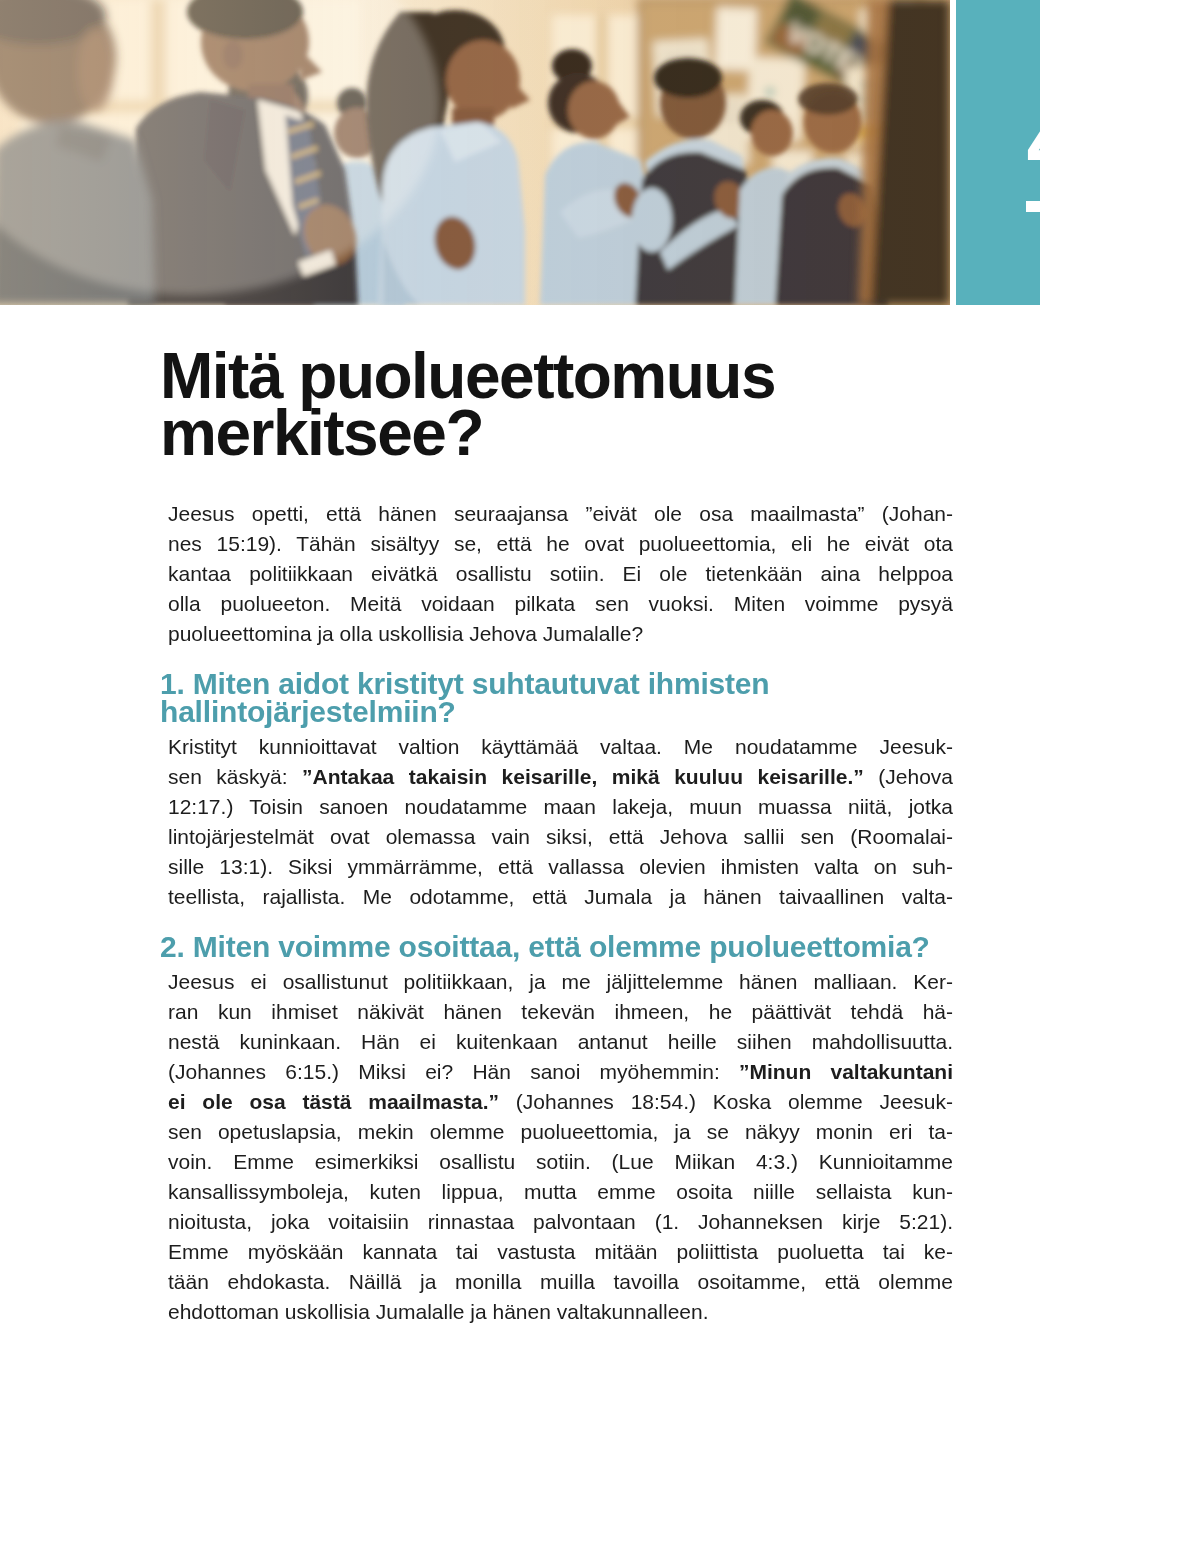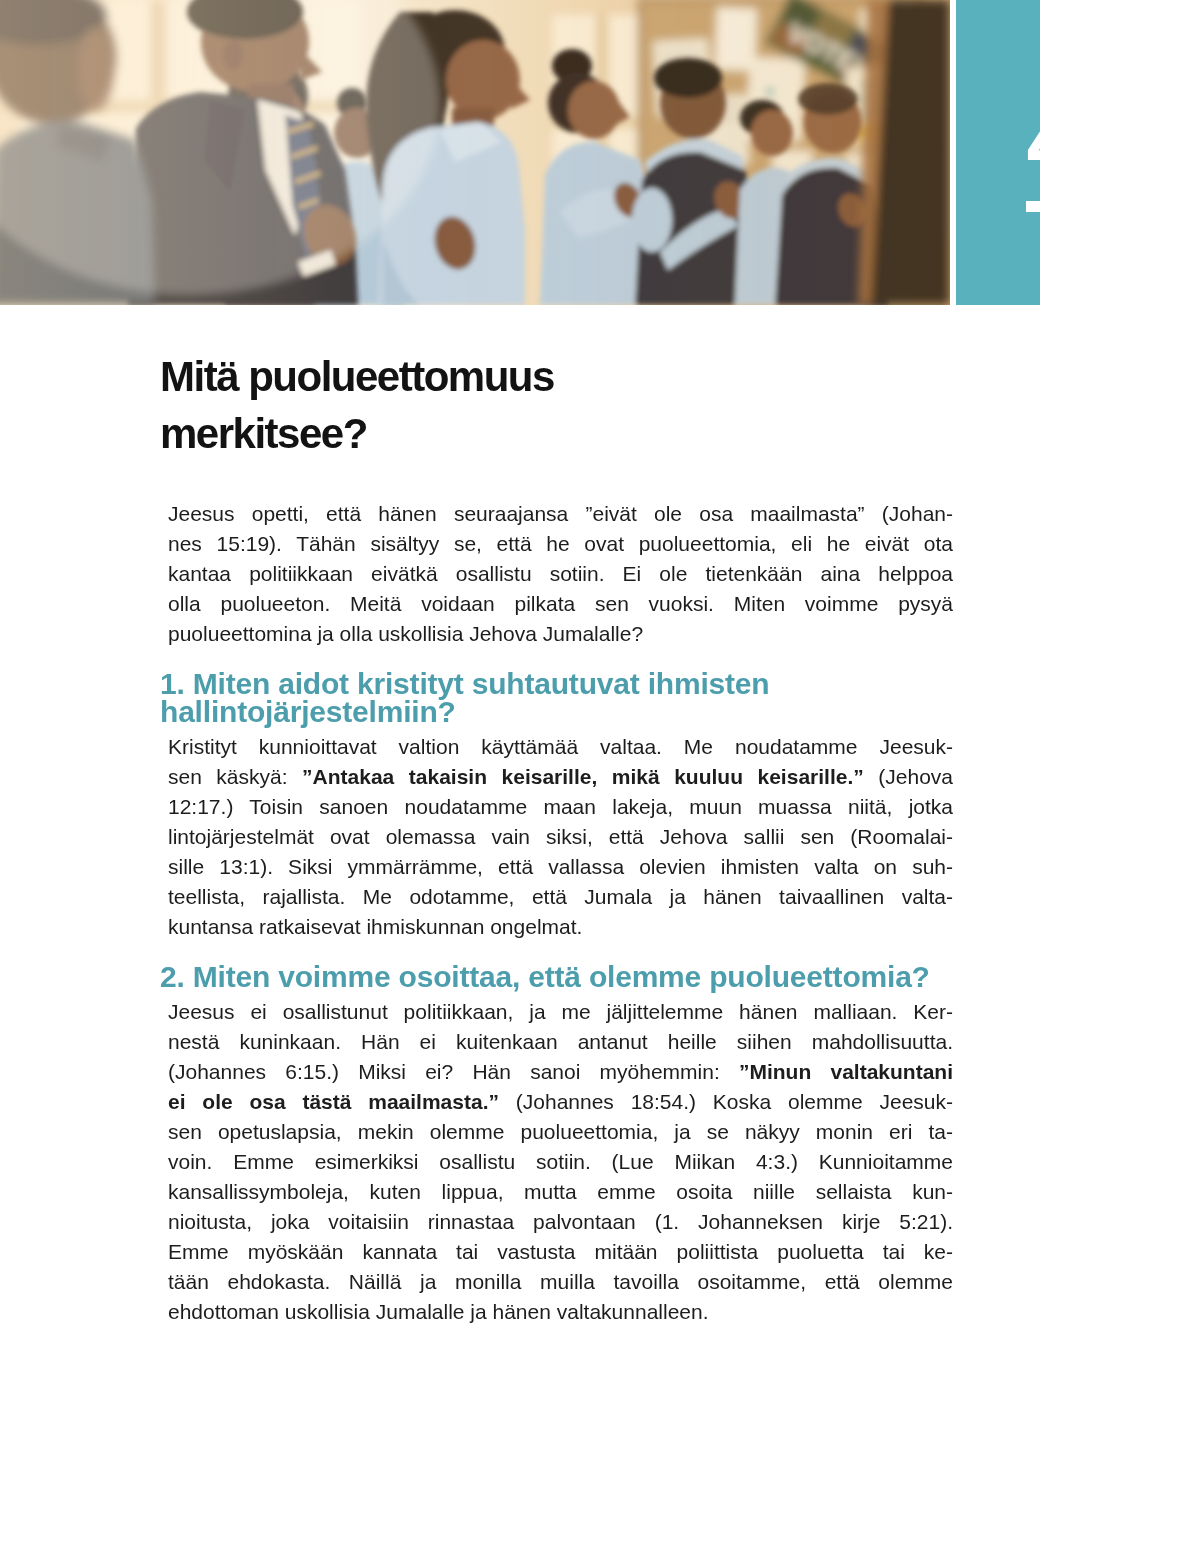--- a/index.html
+++ b/index.html
@@ -28,21 +28,21 @@
   }
   .chapter-number{
     color:#ffffff;font-size:96px;line-height:96px;font-weight:bold;
     letter-spacing:-2px;
   }
   .chapter-underline{
     width:104px;height:11px;background:#ffffff;margin-top:12px;
   }
   .title{
     position:absolute;left:160px;top:348px;width:800px;
-    font-size:42px;line-height:57px;font-weight:bold;color:#131313;
+    font-size:64px;line-height:57px;font-weight:bold;color:#131313;
     letter-spacing:-1.5px;
   }
   .article-body{
     position:absolute;left:160px;top:499px;width:793px;
     font-size:21px;line-height:30px;color:#1d1d1d;
   }
   .paragraph{margin-left:8px;width:785px;}
   .line{
     text-align:justify;
     text-align-last:justify;
@@ -246,25 +246,25 @@
         <div class="line last"><span>puolueettomina ja olla uskollisia Jehova Jumalalle?</span></div>
       </div>
       <h2 class="question-heading">1. Miten aidot kristityt suhtautuvat ihmisten hallintojärjestelmiin?</h2>
       <div class="paragraph">
         <div class="line"><span>Kristityt kunnioittavat valtion käyttämää valtaa. Me noudatamme Jeesuk-</span></div>
         <div class="line"><span>sen käskyä: </span><span class="b">”Antakaa takaisin keisarille, mikä kuuluu keisarille.”</span><span> (Jehova</span></div>
         <div class="line"><span>12:17.) Toisin sanoen noudatamme maan lakeja, muun muassa niitä, jotka</span></div>
         <div class="line"><span>lintojärjestelmät ovat olemassa vain siksi, että Jehova sallii sen (Roomalai-</span></div>
         <div class="line"><span>sille 13:1). Siksi ymmärrämme, että vallassa olevien ihmisten valta on suh-</span></div>
         <div class="line"><span>teellista, rajallista. Me odotamme, että Jumala ja hänen taivaallinen valta-</span></div>
-        <div class="line last"><span>kuntansa ratkaisevat ihmiskunnan ongelmat.</span></div>
       </div>
       <h2 class="question-heading">2. Miten voimme osoittaa, että olemme puolueettomia?</h2>
       <div class="paragraph">
         <div class="line"><span>Jeesus ei osallistunut politiikkaan, ja me jäljittelemme hänen malliaan. Ker-</span></div>
+        <div class="line"><span>ran kun ihmiset näkivät hänen tekevän ihmeen, he päättivät tehdä hä-</span></div>
         <div class="line"><span>nestä kuninkaan. Hän ei kuitenkaan antanut heille siihen mahdollisuutta.</span></div>
         <div class="line"><span>(Johannes 6:15.) Miksi ei? Hän sanoi myöhemmin: </span><span class="b">”Minun valtakuntani</span></div>
         <div class="line"><span class="b">ei ole osa tästä maailmasta.”</span><span> (Johannes 18:54.) Koska olemme Jeesuk-</span></div>
         <div class="line"><span>sen opetuslapsia, mekin olemme puolueettomia, ja se näkyy monin eri ta-</span></div>
         <div class="line"><span>voin. Emme esimerkiksi osallistu sotiin. (Lue Miikan 4:3.) Kunnioitamme</span></div>
         <div class="line"><span>kansallissymboleja, kuten lippua, mutta emme osoita niille sellaista kun-</span></div>
         <div class="line"><span>nioitusta, joka voitaisiin rinnastaa palvontaan (1. Johanneksen kirje 5:21).</span></div>
         <div class="line"><span>Emme myöskään kannata tai vastusta mitään poliittista puoluetta tai ke-</span></div>
         <div class="line"><span>tään ehdokasta. Näillä ja monilla muilla tavoilla osoitamme, että olemme</span></div>
         <div class="line last"><span>ehdottoman uskollisia Jumalalle ja hänen valtakunnalleen.</span></div>

